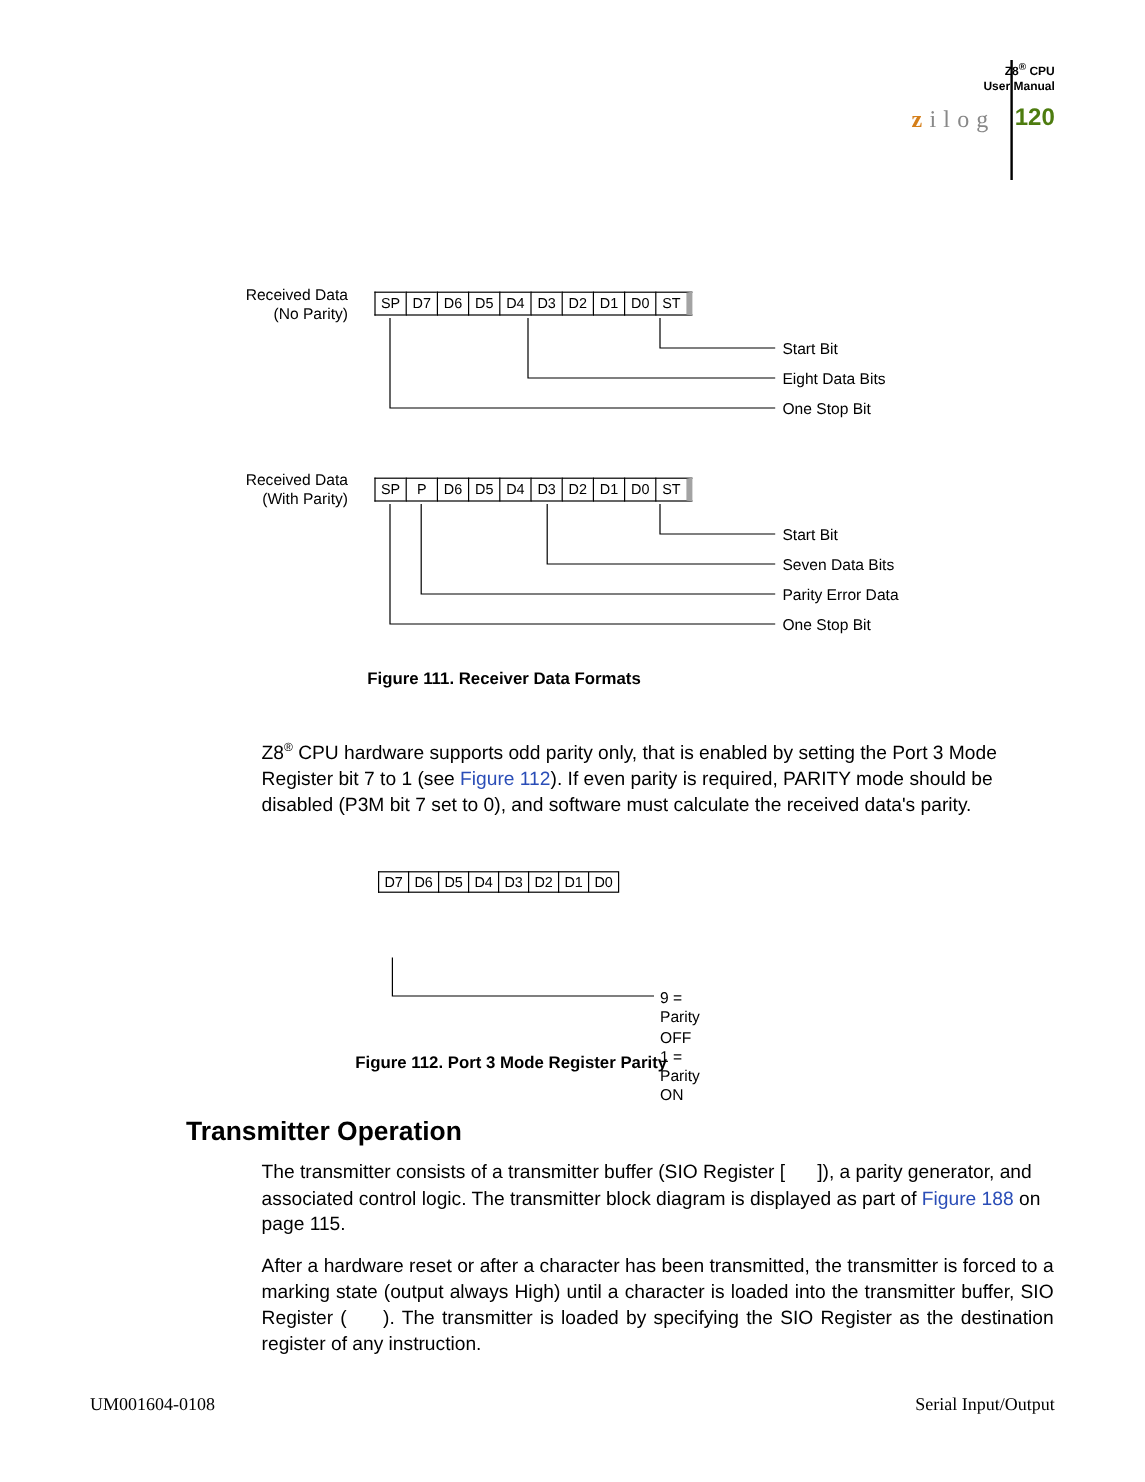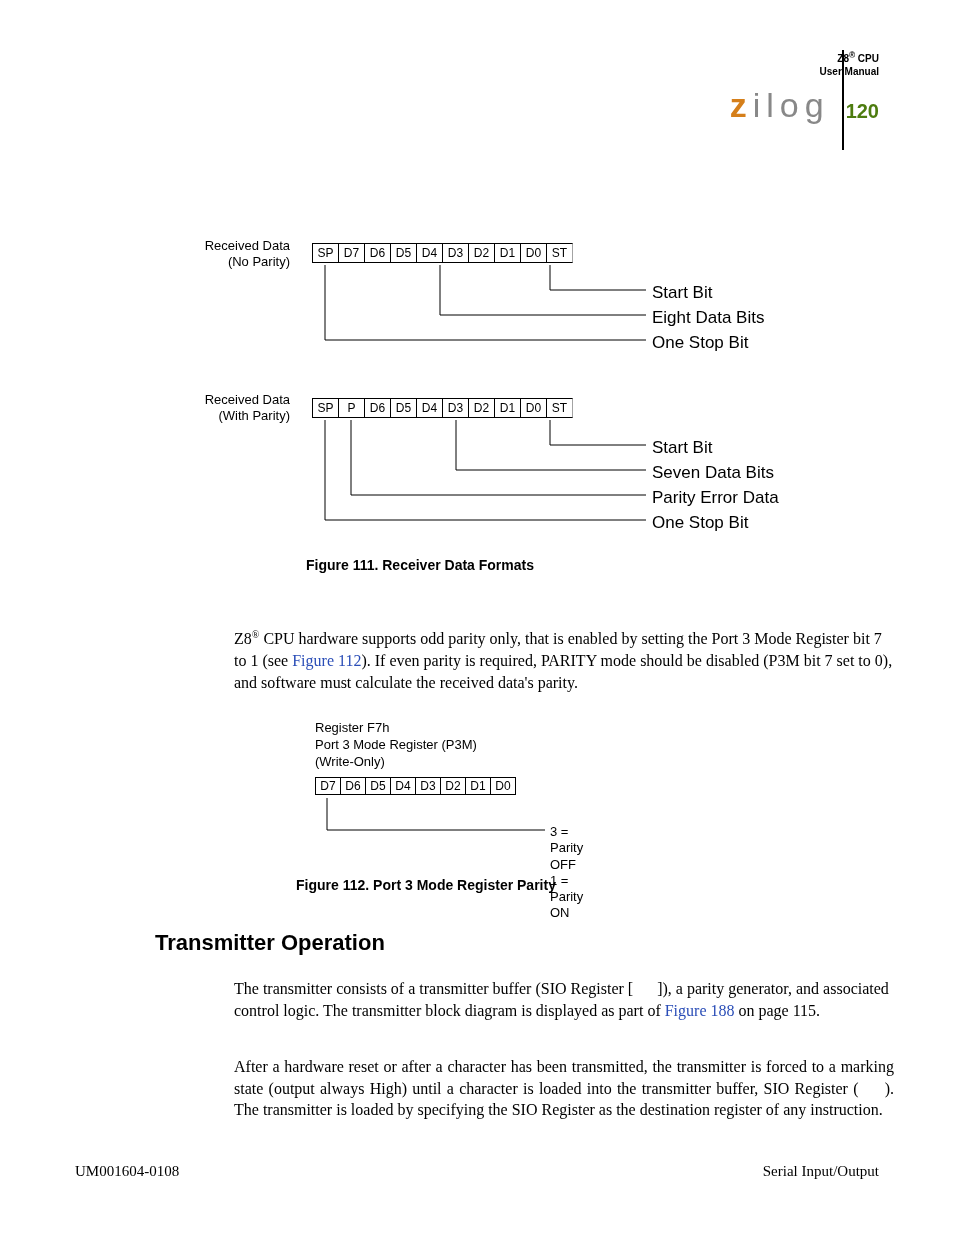--- a/index.html
+++ b/index.html
@@ -26,23 +26,23 @@
     font-size: 10px;
     line-height: 1.3;
   }
   .header .logo-row {
     display: flex;
     align-items: flex-end;
     justify-content: flex-end;
     margin-top: 8px;
   }
   .header .logo {
-    font-family: Liberation Sans, sans-serif;
+    font-family: Liberation Serif, serif;
     letter-spacing: 6px;
-    font-size: 34px;
+    font-size: 20px;
     color: #888;
     font-weight: normal;
     text-align: center;
   }
   .header .logo .z {
     color: #d57f1a;
     font-weight: bold;
     letter-spacing: 6px;
   }
   .header .page-num {
@@ -81,44 +81,43 @@
   }
   .bit-row .cell {
     border: 1px solid #000;
     border-right: none;
     width: 25px;
     height: 18px;
     line-height: 18px;
     text-align: center;
     font-size: 12px;
   }
-  .bit-row .cell:last-child { border-right: 1px solid #a3a3a3; }
+  .bit-row .cell:last-child { border-right: 5px solid #a3a3a3; }
   .callout-label {
     position: absolute;
-    font-size: 17px;
+    font-size: 13px;
     white-space: nowrap;
   }
   svg.lines { position: absolute; left:0; top:0; overflow: visible; }
 
   .fig-caption {
     position: absolute;
     font-family: Arial, sans-serif;
     font-weight: bold;
     font-size: 14px;
     text-align: center;
   }
 
   .body-text {
     position: absolute;
-    left: 234px;
+    left: 218px;
     width: 660px;
     font-size: 16px;
     line-height: 1.35;
-    font-family: Liberation Serif, serif;
-    margin-top: 11px;
+    font-family: Liberation Sans, sans-serif;
   }
   .body-text .link { color: #2a4db7; }
 
   .section-head {
     position: absolute;
     left: 155px;
     font-family: Arial, sans-serif;
     font-weight: bold;
     font-size: 22px;
   }
@@ -231,40 +230,35 @@
   <div class="callout-label" style="left:512px; top:288px;">One Stop Bit</div>
 </div>
 
 <div class="fig-caption" style="left:0; width:840px; top:557px;">Figure 111. Receiver Data Formats</div>
 
 <div class="body-text" style="top:617px;">
   <span>Z8</span><sup style="font-size:10px;">®</sup><span> CPU hardware supports odd parity only, that is enabled by setting the Port 3 Mode Register bit 7 to 1 (see </span><span class="link">Figure 112</span><span>). If even parity is required, PARITY mode should be disabled (P3M bit 7 set to 0), and software must calculate the received data's parity.</span>
 </div>
 
 <div class="fig112">
-  <div class="hdr">
-    <span>Register F7h</span><br>
-    <span>Port 3  Mode Register (P3M)</span><br>
-    <span>(Write-Only)</span>
-  </div>
   <div class="bits" id="row3">
       <div class="cell">D7</div>
       <div class="cell">D6</div>
       <div class="cell">D5</div>
       <div class="cell">D4</div>
       <div class="cell">D3</div>
       <div class="cell">D2</div>
       <div class="cell">D1</div>
       <div class="cell">D0</div>
     </div>
   <svg width="360" height="140">
     <path d="M 12 78 V 110 H 230" stroke="#000" fill="none"></path>
   </svg>
   <div class="parity-labels">
-    <span>3 = Parity OFF</span><br>
+    <span>9 = Parity OFF</span><br>
     <span>1 = Parity ON</span>
   </div>
 </div>
 
 <div class="fig-caption" style="left:0; width:852px; top:877px;">Figure 112. Port 3 Mode Register Parity</div>
 
 <div class="section-head" style="top:930px;">Transmitter Operation</div>
 
 <div class="body-text" style="top:967px;">
   <span>The transmitter consists of a transmitter buffer (SIO Register [&nbsp;&nbsp;&nbsp;&nbsp;&nbsp;&nbsp;]), a parity generator, and associated control logic. The transmitter block diagram is displayed as part of </span><span class="link">Figure 188</span><span> on page 115.</span>

